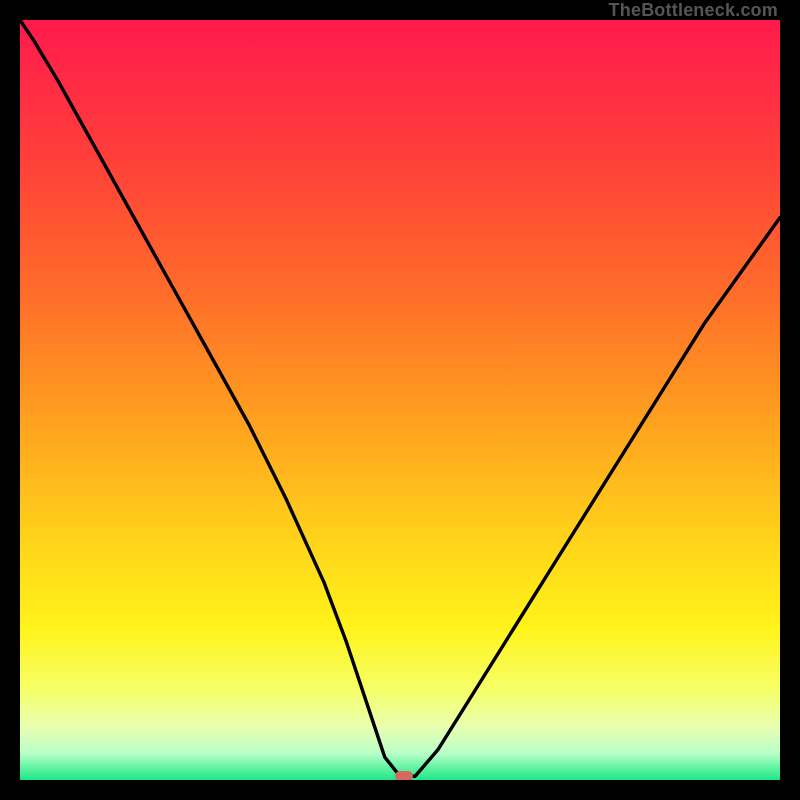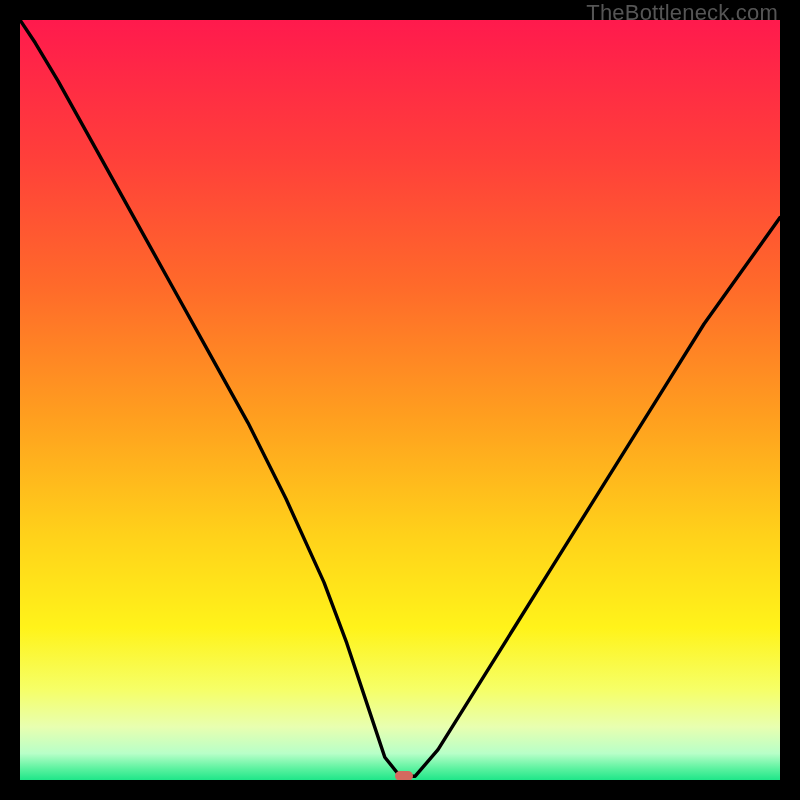--- a/index.html
+++ b/index.html
@@ -30,22 +30,22 @@
     left: 0;
     top: 0;
     width: 100%;
     height: 100%;
   }
   .watermark {
     position: absolute;
     top: 0px;
     right: 22px;
     color: #555;
-    font-size: 22px;
-    font-weight: 400;
+    font-size: 18px;
+    font-weight: 700;
     letter-spacing: 0.2px;
   }
   .marker {
     position: absolute;
     width: 18px;
     height: 10px;
     border-radius: 5px;
     background: #d46a5f;
     transform: translate(-50%, -50%);
   }

